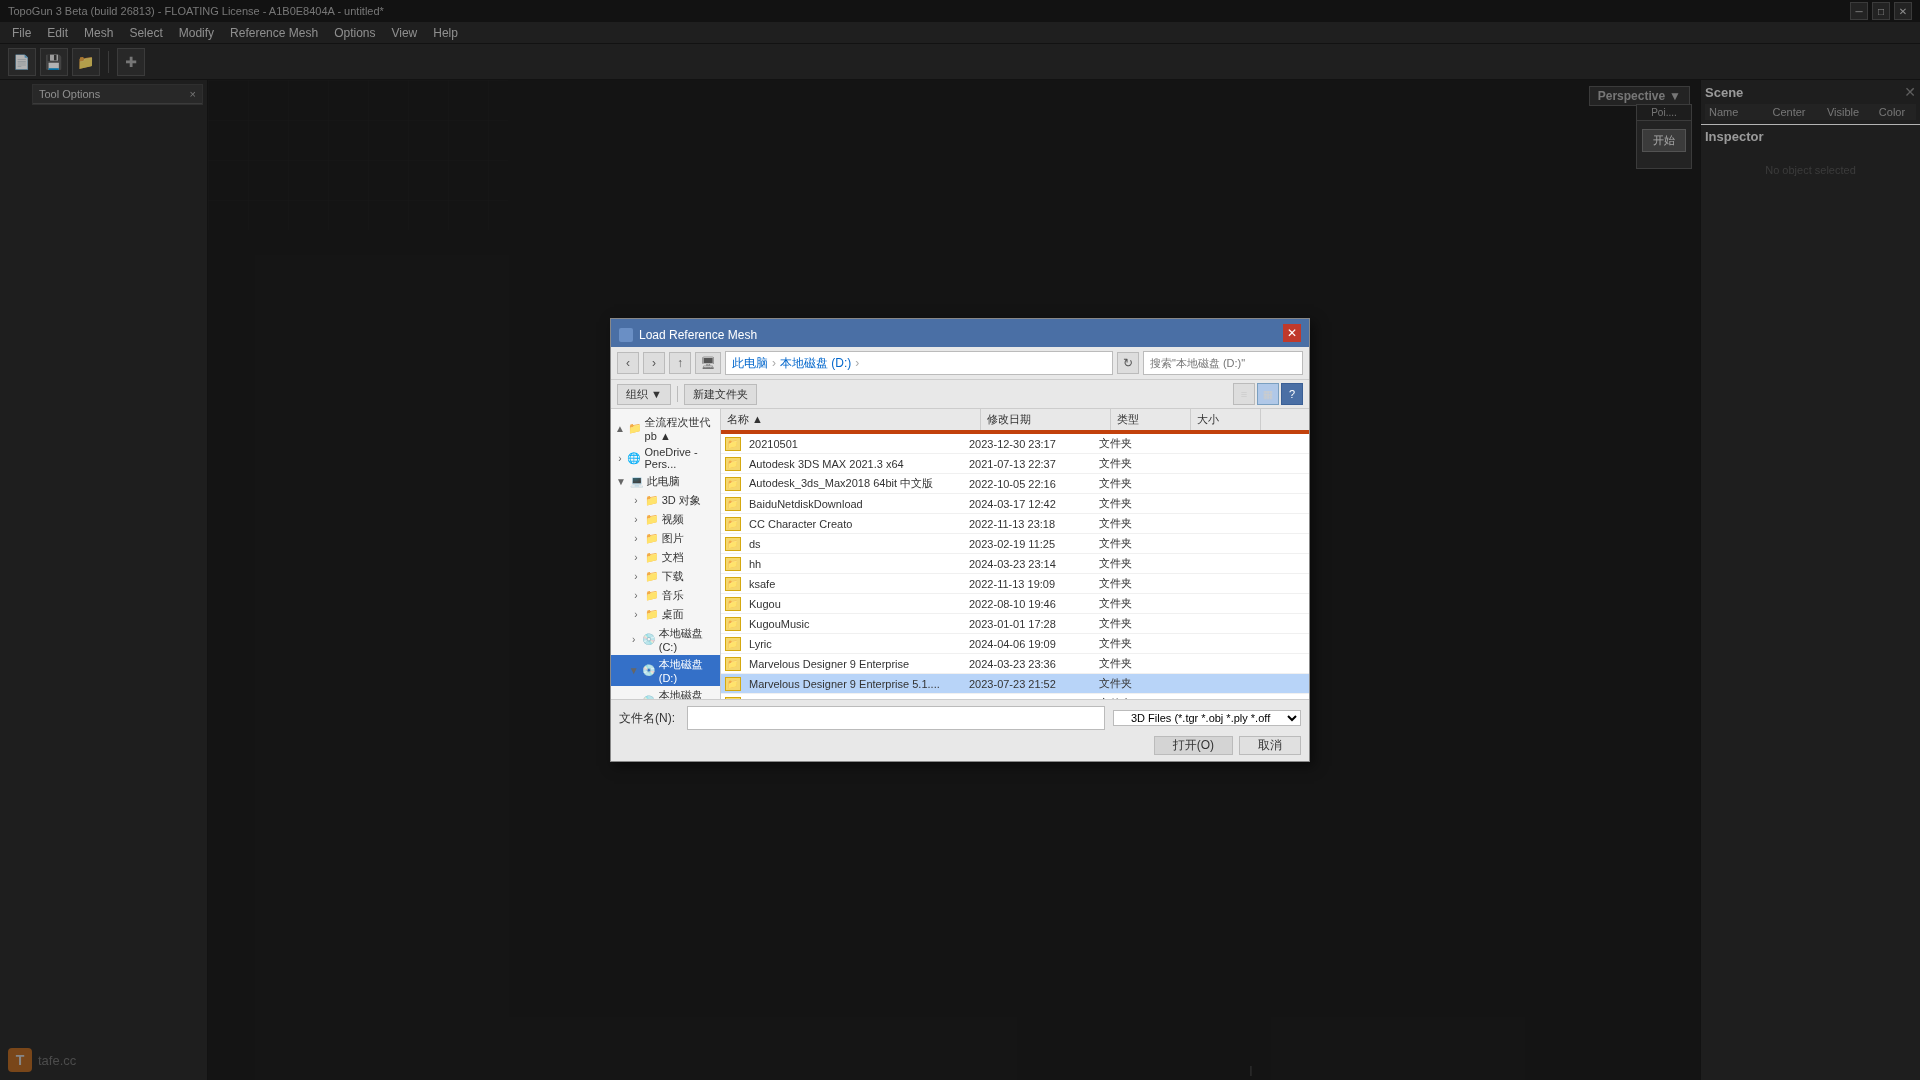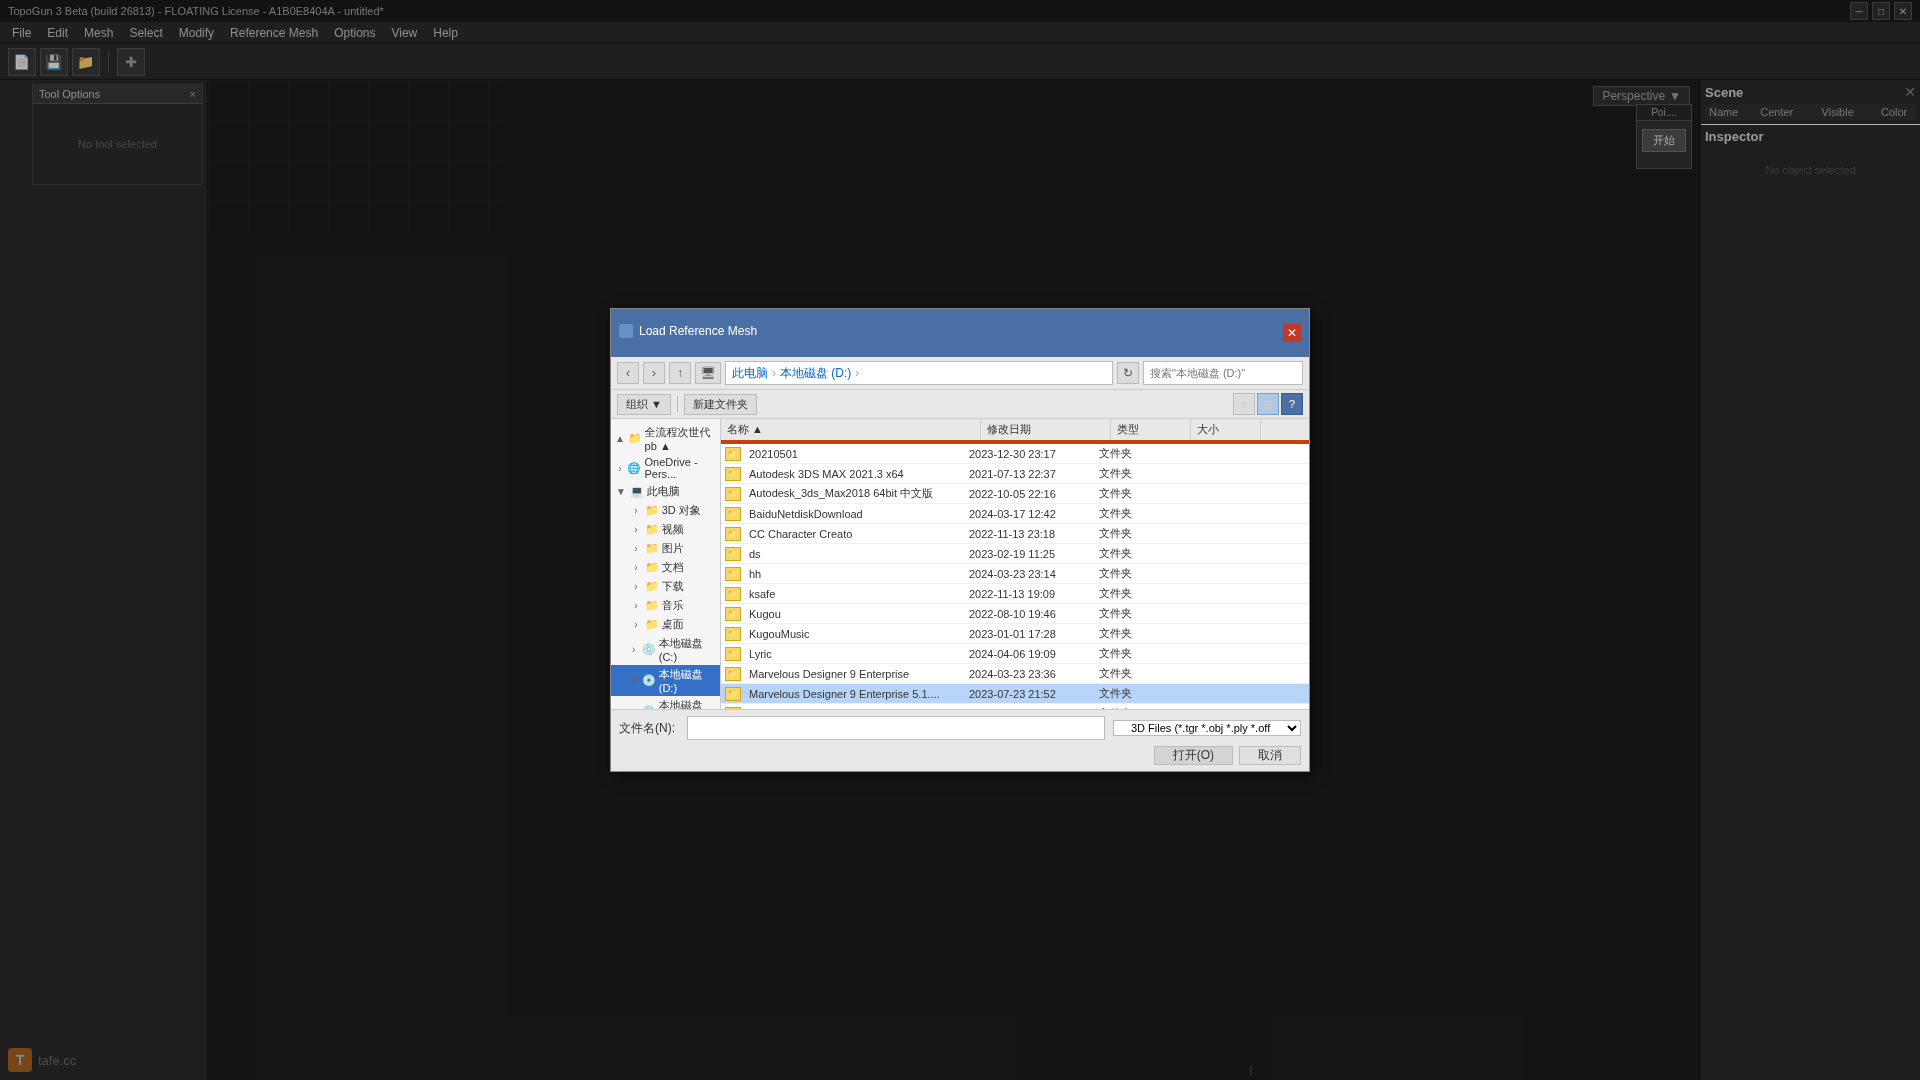--- a/index.html
+++ b/index.html
@@ -136,20 +136,21 @@
     }
     #perspective-btn {
       background: #333;
       border: 1px solid #555;
       padding: 2px 8px;
       cursor: pointer;
       display: flex;
       align-items: center;
       gap: 4px;
       color: #aaa;
+      font-weight: bold;
     }
 
     
     #camera-preview {
       position: absolute;
       top: 24px;
       right: 8px;
       width: 56px;
       height: 65px;
       background: #333;
@@ -195,21 +196,21 @@
       justify-content: space-between;
       margin-bottom: 4px;
     }
     #scene-title { font-size: 13px; color: #ddd; font-weight: bold; }
     #scene-table-header {
       display: flex;
       background: #333;
       padding: 2px 4px;
       font-size: 11px;
       color: #aaa;
-      gap: 16px;
+      gap: 4px;
     }
     .scene-col-name { flex: 1; }
     .scene-col-center { width: 50px; text-align: center; }
     .scene-col-visible { width: 50px; text-align: center; }
     .scene-col-color { width: 40px; text-align: center; }
 
     #inspector-panel {
       flex: 1;
       padding: 4px;
     }
@@ -251,23 +252,23 @@
       width: 700px;
       background: #f0f0f0;
       border: 1px solid #888;
       box-shadow: 4px 4px 12px rgba(0,0,0,0.5);
       display: flex;
       flex-direction: column;
     }
     #dialog-titlebar {
       background: #4a6fa5;
       display: flex;
-      align-items: flex-start;
+      align-items: flex-end;
       justify-content: space-between;
-      padding: 15px 8px;
+      padding: 5px 8px;
       color: white;
       font-size: 12px;
     }
     #dialog-title-icon {
       width: 14px;
       height: 14px;
       background: #6a8fc5;
       border-radius: 2px;
       display: inline-block;
       margin-right: 6px;
@@ -585,23 +586,20 @@
   <div class="toolbar-btn">✚</div>
 </div>
 
 <div id="main">
 
   <div id="left-panel">
     <div id="tool-options-panel">
       <div id="tool-options-header">
         <span>Tool Options</span>
         <span style="cursor:pointer;color:#aaa;">×</span>
-      </div>
-      <div id="tool-options-body">
-        <span>No tool selected</span>
       </div>
     </div>
   </div>
 
   <div id="viewport">
 
     <svg id="viewport-grid" xmlns="http://www.w3.org/2000/svg">
       <defs>
         <pattern id="grid" width="40" height="40" patternUnits="userSpaceOnUse">
           <path d="M 40 0 L 0 0 0 40" fill="none" stroke="#555" stroke-width="0.5"></path>

